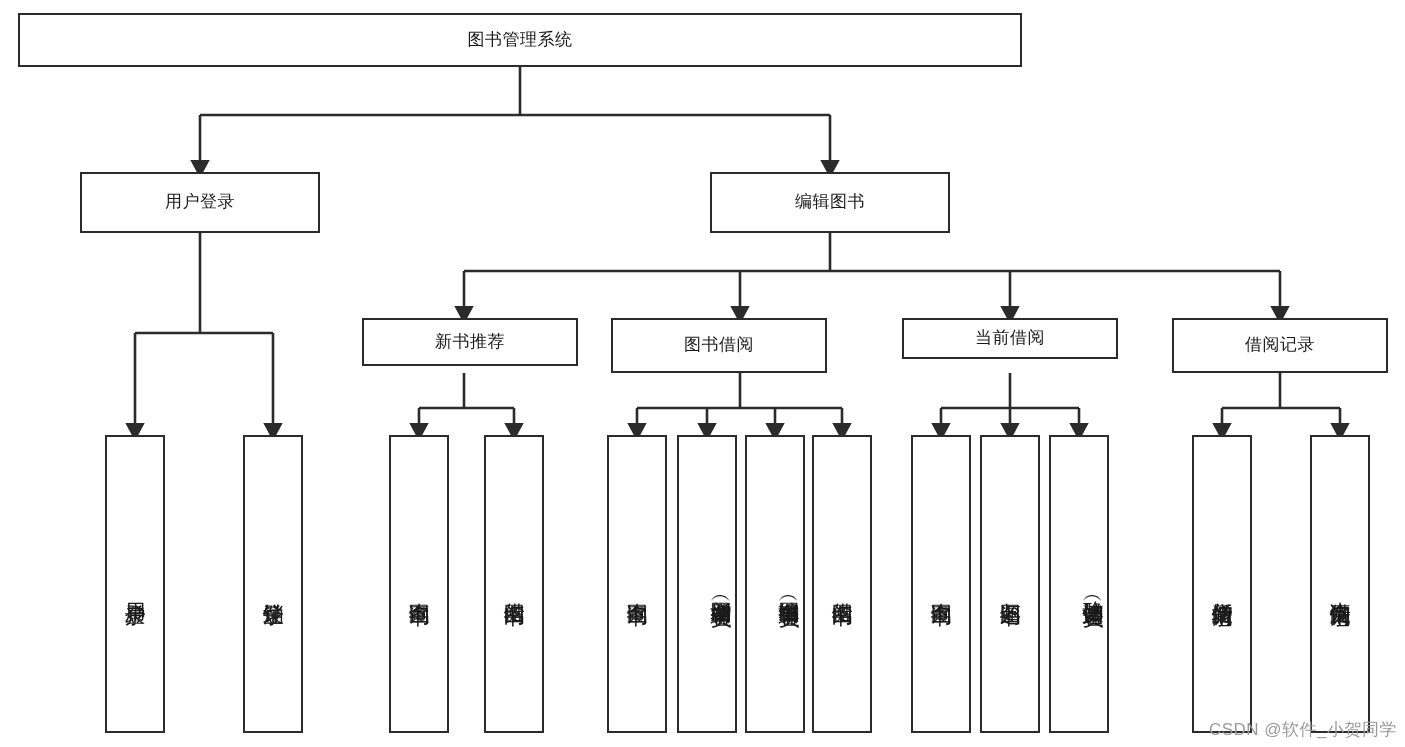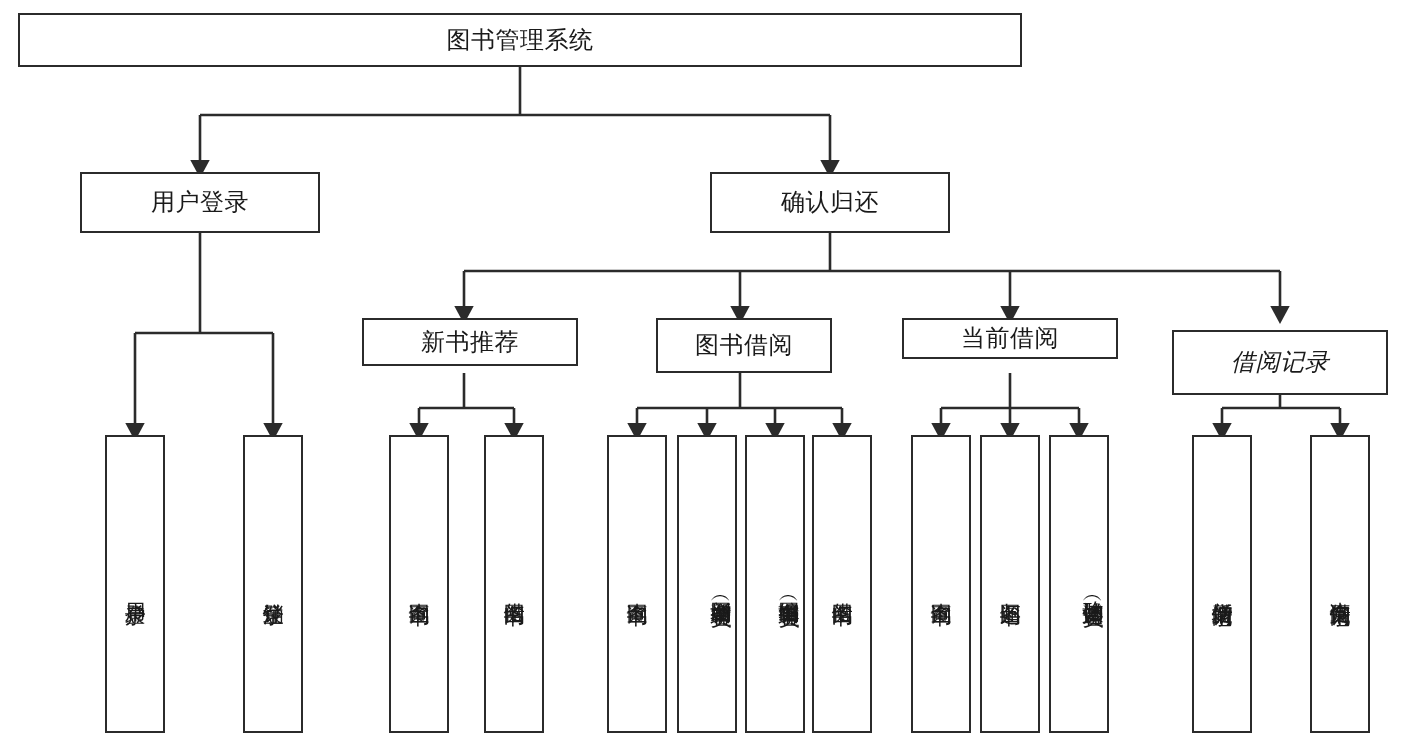--- a/index.html
+++ b/index.html
@@ -29,21 +29,21 @@
     box-sizing: border-box;
     border: 2px solid #2b2b2b;
     background: #ffffff;
     color: #1a1a1a;
     display: flex;
     align-items: center;
     justify-content: center;
     text-align: center;
   }
   .node-h {
-    font-size: 24px;
+    font-size: 17px;
     line-height: 1.2;
     letter-spacing: 0.5px;
     padding: 2px 12px;
   }
   .node-v {
     writing-mode: vertical-rl;
     text-orientation: upright;
     font-size: 21px;
     line-height: 1.35;
     letter-spacing: 1px;
@@ -116,39 +116,40 @@
       <path d="M1280,373 L1280,408"></path>
       <path d="M1222,408 L1340,408"></path>
       <path d="M1222,408 L1222,431" marker-end="url(#arrowhead)"></path>
       <path d="M1340,408 L1340,431" marker-end="url(#arrowhead)"></path>
     </g>
   </svg>
 
   <div class="node node-h" style="left:18px; top:13px; width:1004px; height:54px;">图书管理系统</div>
 
   <div class="node node-h" style="left:80px; top:172px; width:240px; height:61px;">用户登录</div>
-  <div class="node node-h" style="left:710px; top:172px; width:240px; height:61px;">确认归还</div>
+  <div class="node node-h" style="left:710px; top:172px; width:240px; height:61px;">编辑图书</div>
 
   <div class="node node-h" style="left:362px; top:318px; width:216px; height:48px;">新书推荐</div>
-  <div class="node node-h" style="left:656px; top:318px; width:176px; height:55px;text-align:right;">图书借阅</div>
+  <div class="node node-h" style="left:611px; top:318px; width:216px; height:55px;text-align:right;">图书借阅</div>
   <div class="node node-h" style="left:902px; top:318px; width:216px; height:41px;">当前借阅</div>
-  <div class="node node-h" style="left:1172px; top:330px; width:216px; height:65px;font-style:italic;">借阅记录</div>
+  <div class="node node-h" style="left:1172px; top:318px; width:216px; height:55px;">借阅记录</div>
 
   <div class="node node-v v-center" style="left:105px; top:435px; width:60px; height:298px;">用户登录</div>
   <div class="node node-v v-center" style="left:243px; top:435px; width:60px; height:298px;">注销登录</div>
 
   <div class="node node-v v-center" style="left:389px; top:435px; width:60px; height:298px;">查询图书</div>
   <div class="node node-v v-center" style="left:484px; top:435px; width:60px; height:298px;">借阅图书</div>
 
   <div class="node node-v v-center" style="left:607px; top:435px; width:60px; height:298px;">查询图书</div>
   <div class="node node-v" style="left:677px; top:435px; width:60px; height:298px;">新增图书（管理员）</div>
   <div class="node node-v" style="left:745px; top:435px; width:60px; height:298px;">编辑图书（管理员）</div>
   <div class="node node-v v-center" style="left:812px; top:435px; width:60px; height:298px;">借阅图书</div>
 
   <div class="node node-v v-center" style="left:911px; top:435px; width:60px; height:298px;">查询图书</div>
   <div class="node node-v v-center" style="left:980px; top:435px; width:60px; height:298px;">归还图书</div>
   <div class="node node-v" style="left:1049px; top:435px; width:60px; height:298px;">确认归还（管理员）</div>
 
   <div class="node node-v v-center" style="left:1192px; top:435px; width:60px; height:298px;">新增借阅记录</div>
   <div class="node node-v v-center" style="left:1310px; top:435px; width:60px; height:298px;">查询借阅记录</div>
 
+  <div id="watermark">CSDN @软件_小贺同学</div>
 
 </div>
 
 </body></html>

